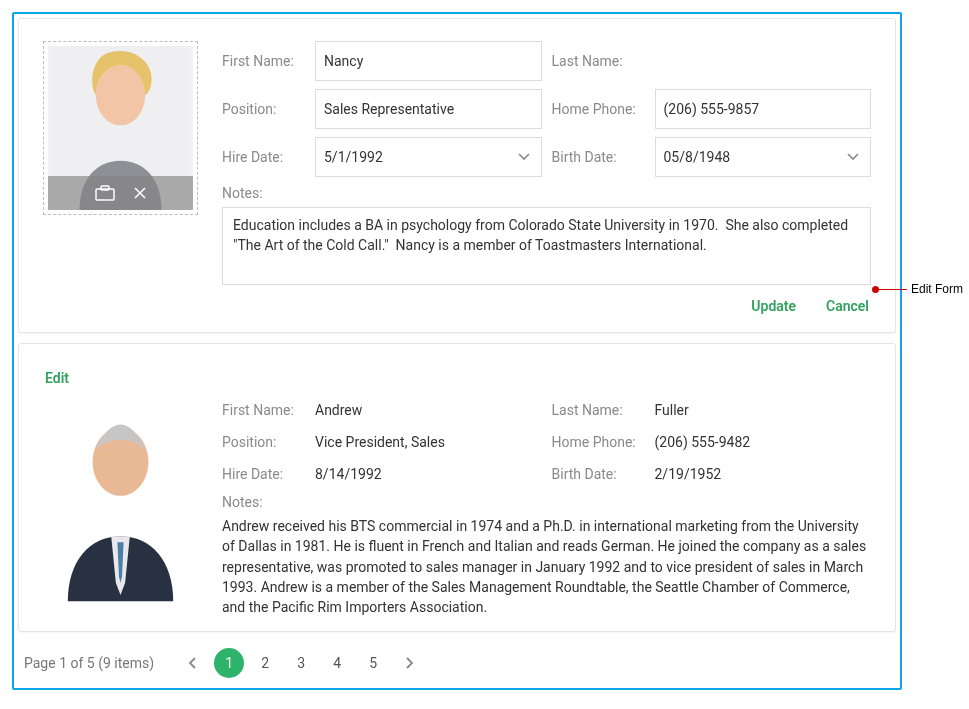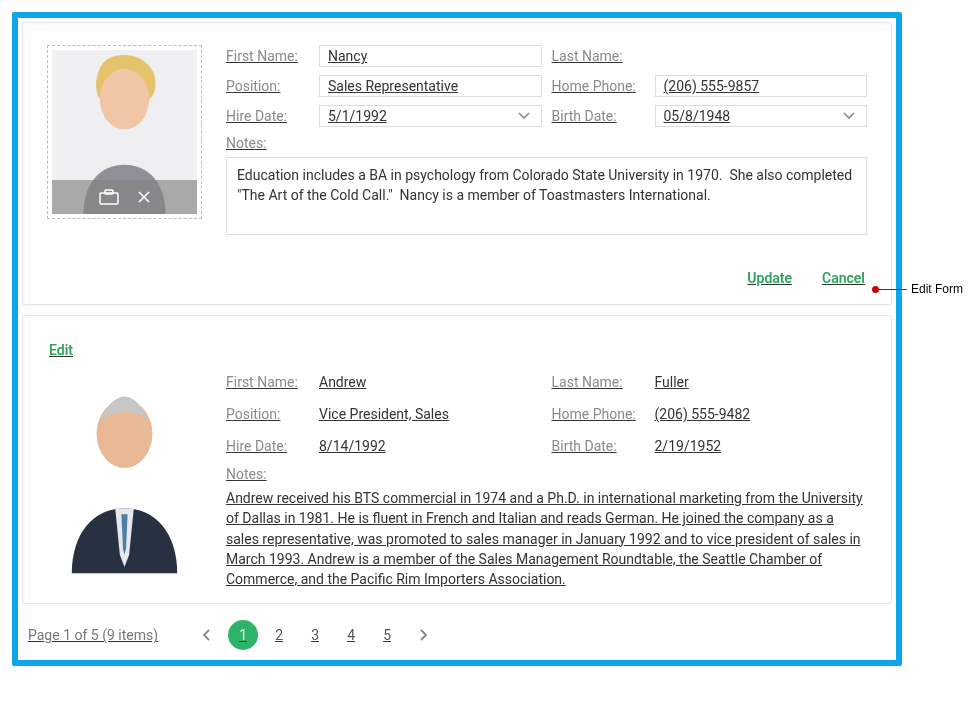--- a/index.html
+++ b/index.html
@@ -7,26 +7,25 @@
     margin: 0;
     padding: 12px;
     font-family: "Segoe UI", Roboto, Arial, sans-serif;
     font-size: 14px;
     color: #333;
     background: #fff;
     width: 969px;
     position: relative;
   }
   .outer {
-    border: 6px solid #0ea5e9;
+    border: 2px solid #0ea5e9;
     border-radius: 2px;
     padding: 4px;
     width: 890px;
     background: #fff;
-    text-decoration: underline;
   }
   .card {
     border: 1px solid #e5e5e5;
     border-radius: 3px;
     padding: 22px 24px 14px 24px;
     margin-bottom: 10px;
     background: #fff;
     box-shadow: 0 1px 2px rgba(0,0,0,0.04);
   }
   .card-flex { display: flex; gap: 24px; }
@@ -60,21 +59,21 @@
   .field-pair { flex: 1; display: flex; align-items: center; gap: 8px; min-width: 0;}
   .label {
     color: #8a8a8a;
     width: 85px;
     flex: 0 0 85px;
     font-size: 14px;
   }
   .label-wide { width: 95px; flex: 0 0 95px; }
   .input {
     flex: 1;
-    height: 22px;
+    height: 40px;
     border: 1px solid #ddd;
     padding: 0 8px;
     font-size: 14px;
     color: #333;
     display:flex; align-items:center;
     min-width: 0;
     background: #fff;
   }
   .input-dd { position: relative; align-items: center; }
   .dd-btn {
@@ -88,21 +87,21 @@
     border: 1px solid #ddd;
     padding: 8px 10px;
     font-size: 14px;
     line-height: 1.4;
     color: #333;
     resize: none;
     font-family: inherit;
   }
   .btn-row {
     display:flex; justify-content:flex-end; gap:26px;
-    margin-top: 28px;
+    margin-top: 6px;
   }
   .text-btn {
     color: #2fa35c;
     font-weight: 600;
     cursor: pointer;
     font-size: 14px;
     padding: 4px 2px;
   }
   .edit-top-right {
     display:flex; justify-content:flex-start;
@@ -112,21 +111,21 @@
   .ro-row { display:flex; align-items:flex-start; gap: 10px; margin-bottom: 8px; }
   .notes-text { color:#333; line-height:1.45; font-size:14px;}
   .pager {
     margin-top: 10px;
     display: flex;
     align-items: center;
     gap: 6px;
     padding: 6px 6px;
     color: #666;
   }
-  .pager-info { margin-right: 28px; color: #777;}
+  .pager-info { margin-right: 18px; color: #777;}
   .pager-btn {
     width: 30px; height: 30px;
     display:flex; align-items:center; justify-content:center;
     border-radius: 50%;
     color: #555;
     cursor:pointer;
   }
   .pager-btn.num { font-size: 14px; }
   .pager-btn.active { background:#2eb36a; color:#fff; }
   .pager-btn.arrow { color:#888; }

